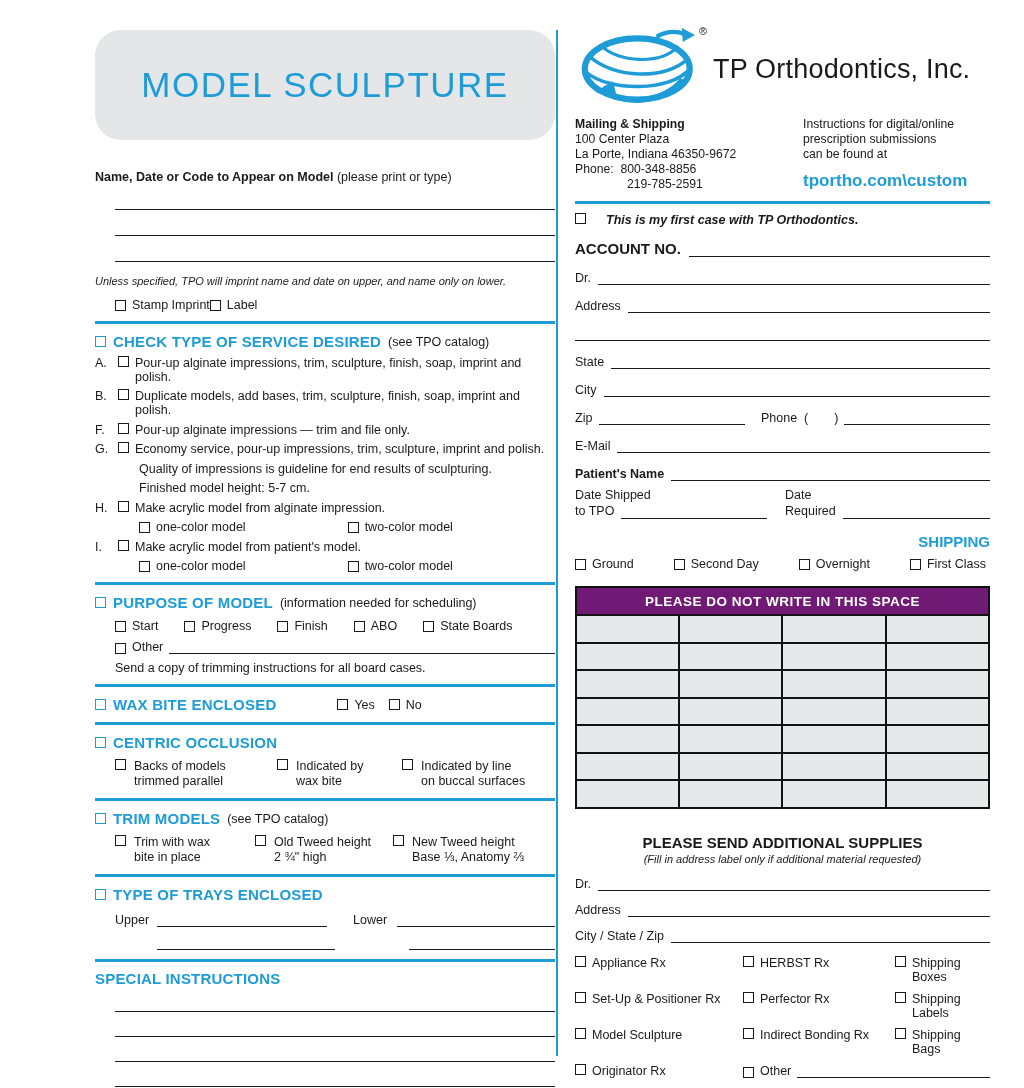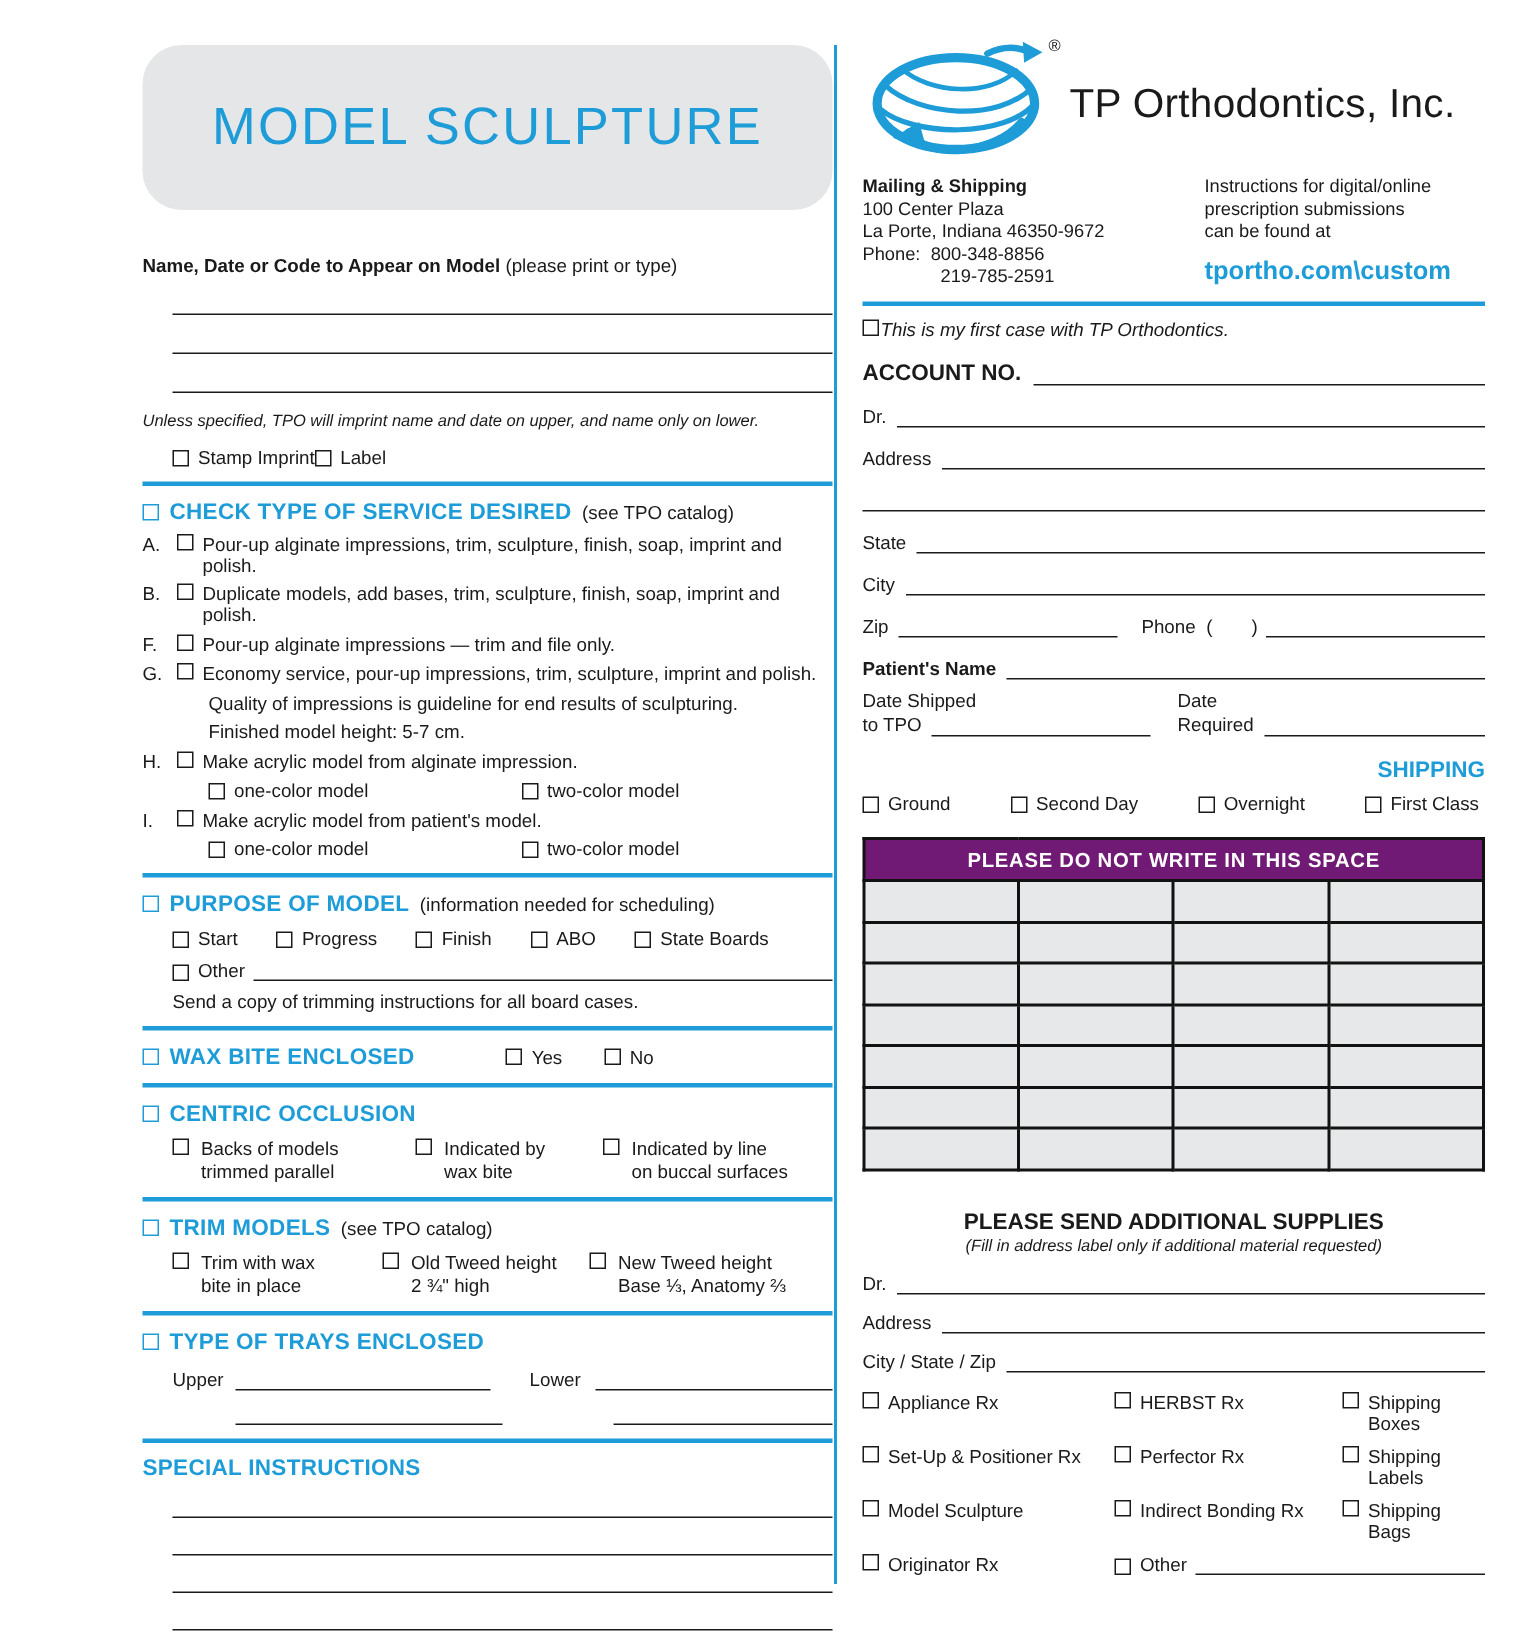--- a/index.html
+++ b/index.html
@@ -51,21 +51,21 @@
   .logo-row { margin-top:27px; display:flex; align-items:center; position:relative; }
   .company { font-size:27px; margin-left:10px; letter-spacing:.2px; }
   .regmark { position:absolute; left:124px; top:-2px; font-size:11px; }
 
   .info-row { display:flex; margin-top:6px; }
   .mail-left { width:228px; line-height:15px; font-size:12.2px; }
   .mail-right { flex:1; line-height:15px; font-size:12.2px; }
   .phone2 { padding-left:52px; }
   .url { margin-top:11px; font-size:17px; font-weight:bold; color:#1e9cd8; }
 
-  .firstcase { display:flex; align-items:flex-start; gap:1px; margin-top:9px; font-style:italic; }
+  .firstcase { display:flex; align-items:flex-start; gap:20px; margin-top:9px; font-style:italic;font-weight:bold; }
 
   .acct-row { display:flex; align-items:flex-end; margin-top:13px; }
   .acct-lbl { font-size:15px; font-weight:bold; margin-right:8px; }
 
   .f-row { display:flex; align-items:flex-end; margin-top:7px; height:21px; }
   .f-row .lbl { margin-right:7px; }
   .paren-gap { width:26px; }
 
   .date-row { display:flex; margin-top:6px; }
   .date-grp { line-height:16px; }
@@ -216,21 +216,21 @@
 
   <div class="rule"></div>
 
   <div class="shead">
     <span class="cb blue"></span>
     <span class="stitle">WAX BITE ENCLOSED</span>
     <span class="opt" style="margin-left:54px;">
         <span class="cb"></span>
         <span>Yes</span>
       </span>
-    <span class="opt" style="margin-left:21px;">
+    <span class="opt" style="margin-left:7px;">
         <span class="cb"></span>
         <span>No</span>
       </span>
   </div>
 
   <div class="rule"></div>
 
   <div class="shead">
     <span class="cb blue"></span>
     <span class="stitle">CENTRIC OCCLUSION</span>
@@ -369,20 +369,24 @@
   <div class="f-row">
     <span class="lbl">Zip</span>
     <span class="fill" style="max-width:150px;"></span>
     <span class="lbl" style="margin-left:16px;">Phone</span>
     <span>(</span>
     <span class="paren-gap"></span>
     <span style="margin-right:6px;">)</span>
     <span class="fill"></span>
   </div>
   <div class="f-row">
+    <span class="lbl">E-Mail</span>
+    <span class="fill"></span>
+  </div>
+  <div class="f-row">
     <span class="lbl lbl-bold">Patient's Name</span>
     <span class="fill"></span>
   </div>
 
   <div class="date-row">
     <div class="date-grp" style="width:192px;">
       <div>Date Shipped</div>
       <div class="in">
           <span style="margin-right:7px;">to TPO</span>
           <span class="fill"></span>

